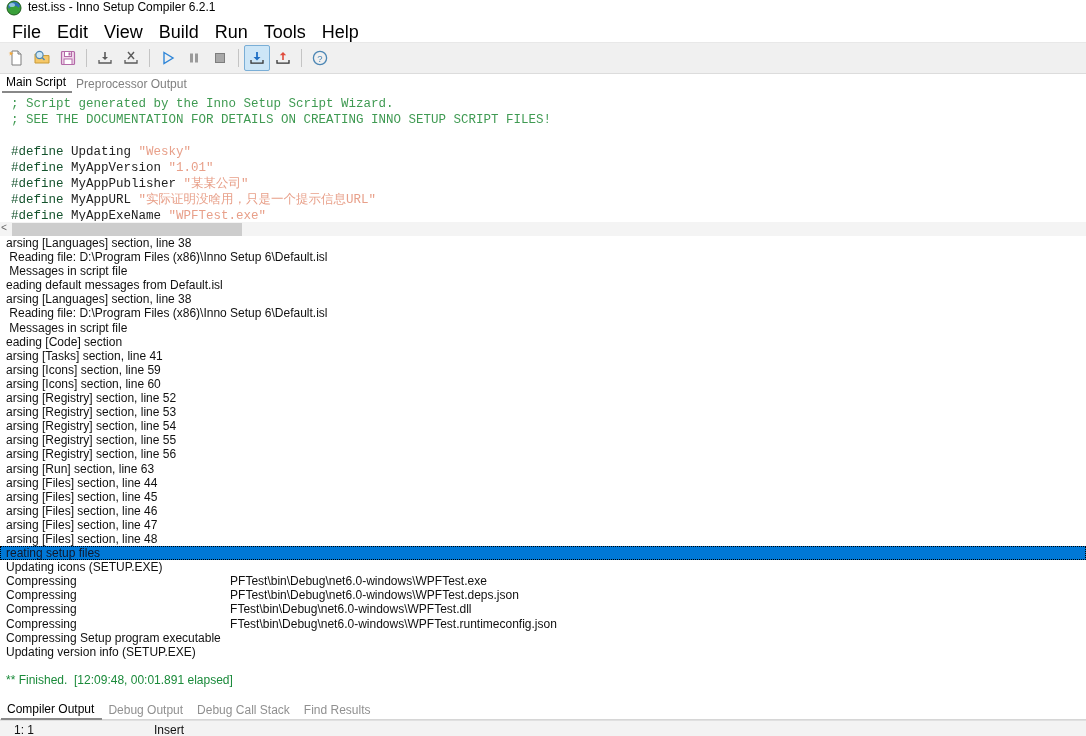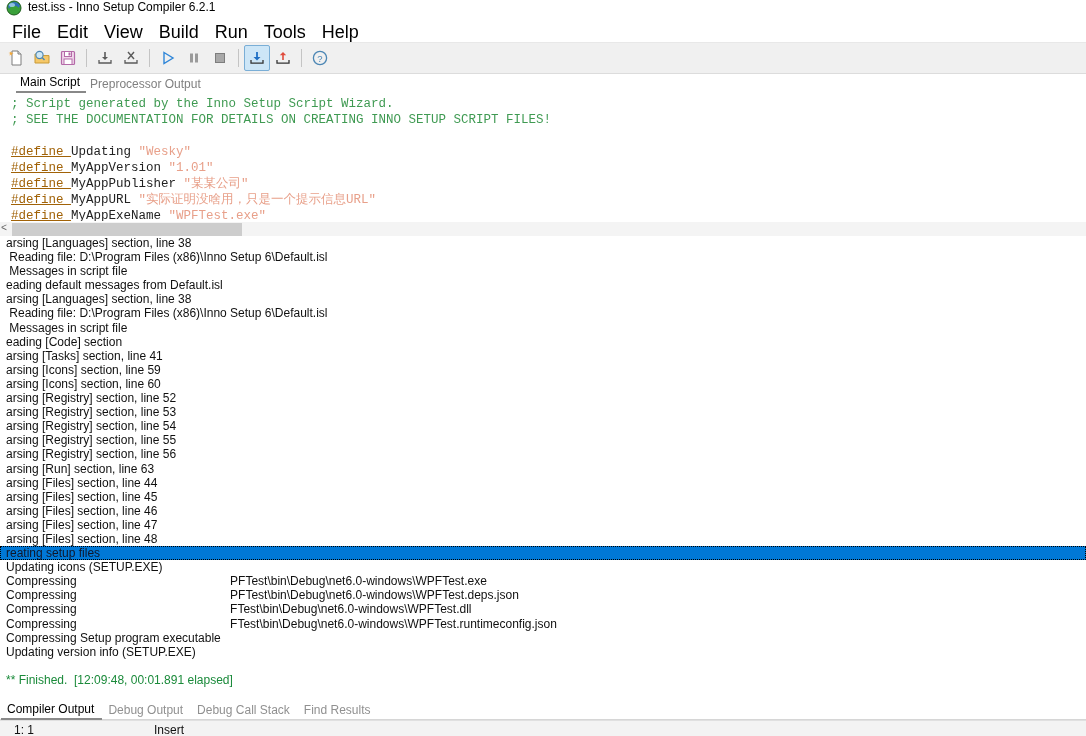--- a/index.html
+++ b/index.html
@@ -93,41 +93,40 @@
     font-size: 12px;
     padding: 1px 6px 2px 4px;
     color: #808080;
     white-space: nowrap;
     cursor: default;
   }
   .edtab.sel {
     color: #000000;
     background: #ffffff;
     border-bottom: 2px solid #888888;
-    margin-left: 14px;
   }
 
   
   .editor {
     position: relative;
     height: 128px;
     background: #ffffff;
     overflow: hidden;
     padding-top: 3px;
   }
   .code-line {
     font-family: "Liberation Mono", monospace;
     font-size: 12.5px;
     line-height: 16px;
     white-space: pre;
     padding-left: 11px;
     height: 16px;
   }
   .c-comment { color: #3f9a52; }
-  .c-directive { color: #a16207; text-decoration: underline; }
+  .c-directive { color: #14532d; }
   .c-ident { color: #222222; }
   .c-string { color: #e8a08a; }
 
   
   .hscroll {
     height: 15px;
     background: #f4f4f4;
     position: relative;
     border-top: 1px solid #ffffff;
   }

